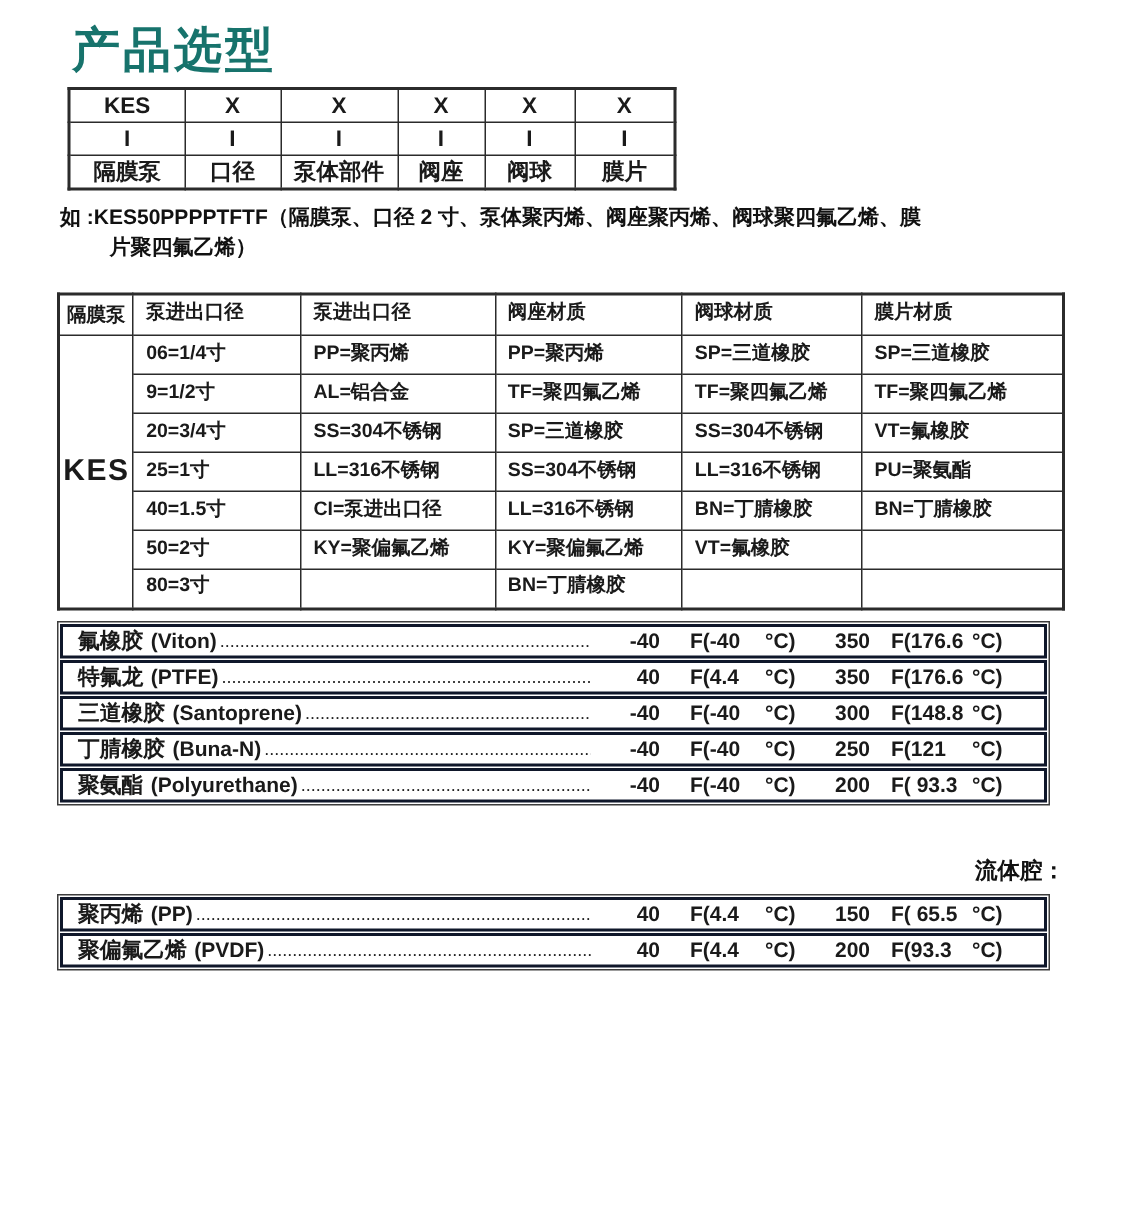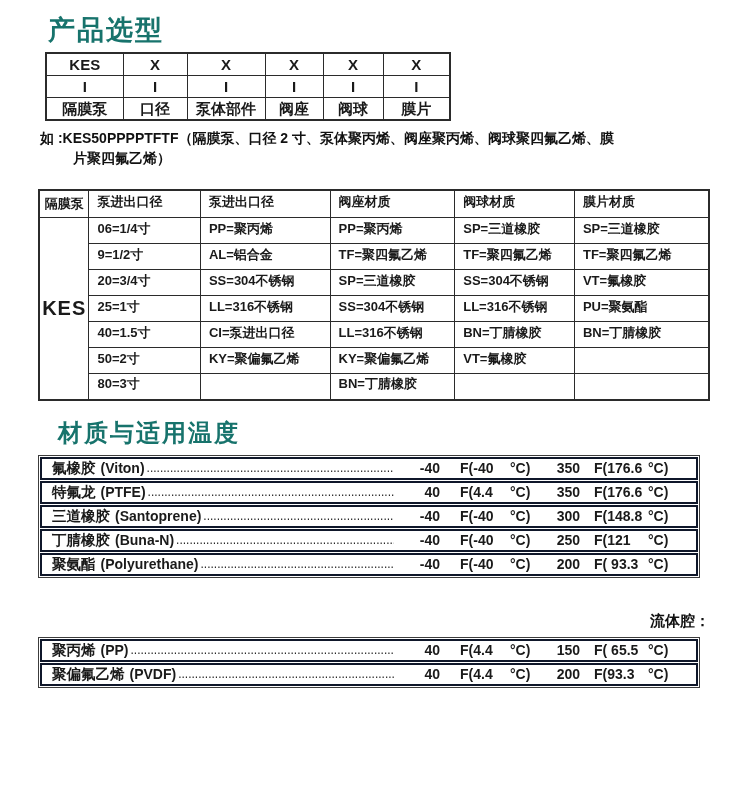--- a/index.html
+++ b/index.html
@@ -7,21 +7,21 @@
   body {
     width: 750px; height: 806px;
     font-family: "Liberation Sans", "DejaVu Sans", sans-serif;
     color: #1a1a1a;
     overflow: hidden;
   }
   .page { width: 750px; height: 806px; padding: 14px 40px 0 38px; }
 
   h1.page-title {
     color: var(--accent, #17736c);
-    font-size: 27px; font-weight: bold;
+    font-size: 32px; font-weight: bold;
     line-height: 1.2; margin-left: 10px;
     letter-spacing: 2px;
   }
   h2.section-title {
     color: var(--accent, #17736c);
     font-size: 24px; font-weight: bold;
     line-height: 1.3; margin: 16px 0 0 20px;
     letter-spacing: 2px;
   }
   .label { font-size: 16px; font-weight: bold; margin: 34px 0 0 8px; color: #111; }
@@ -204,21 +204,20 @@
     <tr>
       <td>80=3寸</td>
       <td></td>
       <td>BN=丁腈橡胶</td>
       <td></td>
       <td></td>
     </tr>
   </tbody>
     </table>
 
-  <h2 class="section-title">材质与适用温度</h2>
 
 
   <div class="temp-table">
     <div class="temp-row">
       <span class="nm">氟橡胶</span>
       <span class="en">(Viton)</span>
       <span class="dots"></span>
       <span class="c1">-40</span>
       <span class="c2">F(-40</span>
       <span class="c3">°C)</span>

